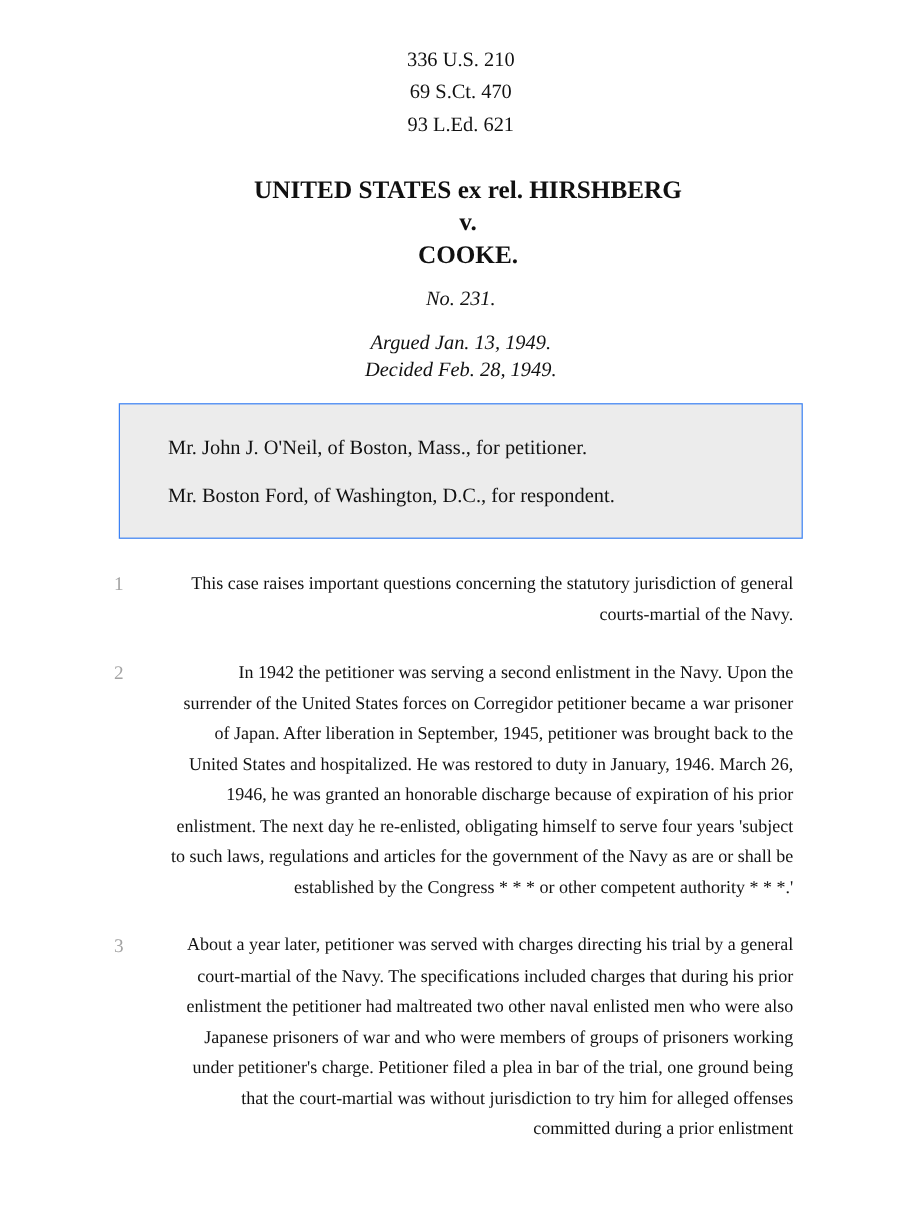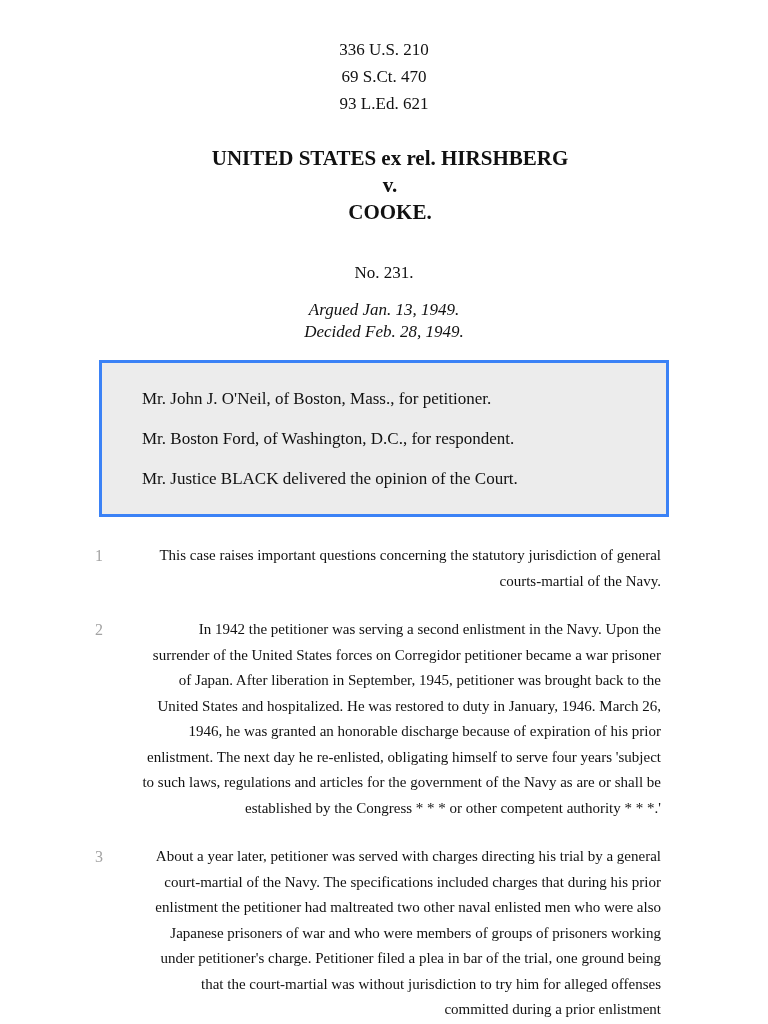--- a/index.html
+++ b/index.html
@@ -32,40 +32,41 @@
     margin-top: 28px;
     text-align: center;
     font-size: 21px;
     font-weight: bold;
     line-height: 27px;
     padding-left: 12px;
   }
 
   
   .docket {
-    margin-top: 36px;
+    margin-top: 12px;
     text-align: center;
+    font-style: italic;
     font-size: 17px;
     line-height: 22px;
   }
 
   
   .dates {
     margin-top: 15px;
     text-align: center;
     font-style: italic;
     font-size: 17px;
     line-height: 22px;
   }
 
   
   .counsel-box {
     margin: 17px 48px 0 48px;
     background: #ececec;
-    border: 3px solid #3b82f6;
+    border: 1px solid #3b82f6;
     padding: 22px 40px;
     font-size: 17px;
     line-height: 27px;
     box-sizing: border-box;
   }
   .counsel-box p {
     margin: 0 0 13px 0;
   }
   .counsel-box p:last-child { margin-bottom: 0; }
 
@@ -115,21 +116,20 @@
   <div class="docket">No. 231.</div>
 
   <div class="dates">
     <div>Argued Jan. 13, 1949.</div>
     <div>Decided Feb. 28, 1949.</div>
   </div>
 
   <div class="counsel-box">
     <p>Mr. John J. O'Neil, of Boston, Mass., for petitioner.</p>
     <p>Mr. Boston Ford, of Washington, D.C., for respondent.</p>
-    <p>Mr. Justice BLACK delivered the opinion of the Court.</p>
   </div>
 
   <div class="paragraphs">
 
     <div class="opinion-para">
       <div class="para-num">1</div>
       <div class="para-text">This case raises important questions concerning the statutory jurisdiction of general courts-martial of the Navy.</div>
     </div>
 
     <div class="opinion-para">

